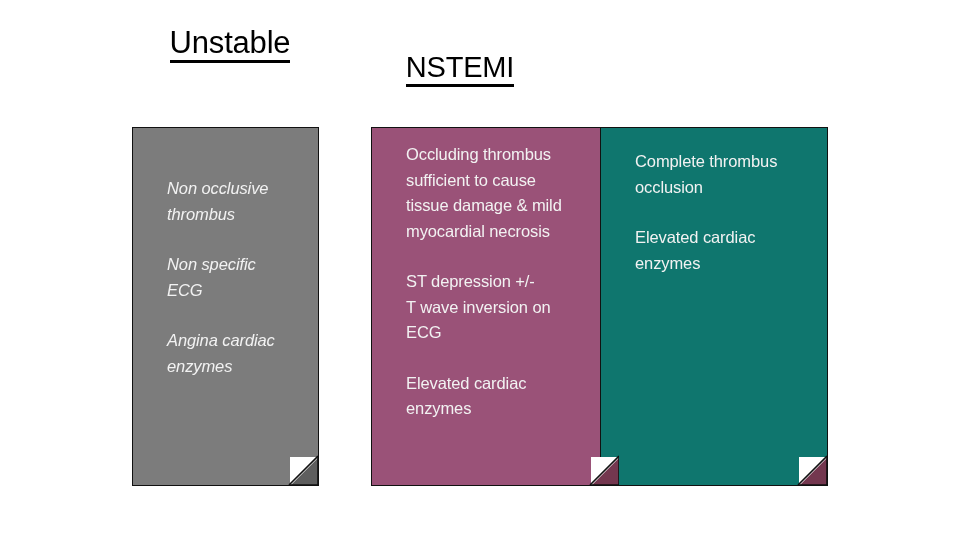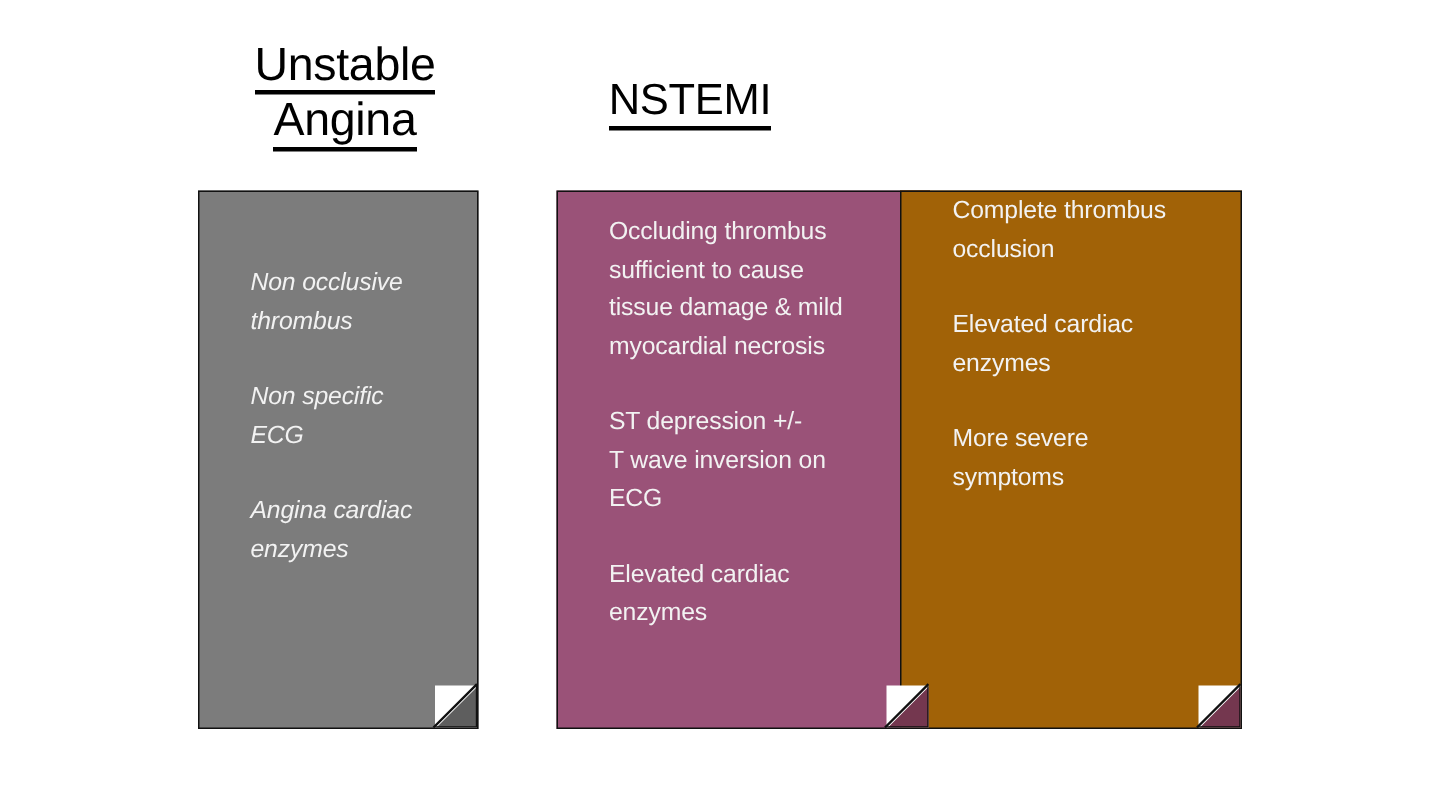--- a/index.html
+++ b/index.html
@@ -141,35 +141,35 @@
   }
   #panel-nstemi .fold-tri {
     border-bottom: 29px solid #74374f;
   }
 
   #panel-stemi {
     left: 600px;
     top: 127px;
     width: 228px;
     height: 359px;
-    background: #a16207;
+    background: #0f766e;
+    padding-top: 21px;
     padding-left: 34px;
   }
   #panel-stemi .fold-tri {
     border-bottom: 29px solid #74374f;
   }
 </style>
 </head>
 <body>
 
 <div class="slide">
 
   <div class="heading" id="heading-unstable-angina">
     <span class="hline">Unstable</span><br>
-    <span class="hline">Angina</span>
   </div>
 
   <div class="heading" id="heading-nstemi">
     <span class="hline">NSTEMI</span>
   </div>
 
 
   <div class="panel" id="panel-unstable-angina">
     <div class="panel-body">
       <p>Non occlusive
@@ -206,22 +206,20 @@
       <path d="M 40 11 L 40 40 L 11 40" fill="none" stroke="#111111" stroke-width="1.6"></path>
     </svg>
   </div>
 
   <div class="panel" id="panel-stemi">
     <div class="panel-body">
       <p>Complete thrombus
 occlusion</p>
       <p class="gap">Elevated cardiac
 enzymes</p>
-      <p class="gap">More severe
-symptoms</p>
     </div>
     <div class="fold-notch"></div>
     <div class="fold-tri"></div>
     <svg class="fold-edge" viewBox="0 0 42 42">
       <path d="M 40 11 L 11 40" fill="none" stroke="#111111" stroke-width="1.6"></path>
       <path d="M 40 11 L 40 40 L 11 40" fill="none" stroke="#111111" stroke-width="1.6"></path>
     </svg>
   </div>
 
 </div>

